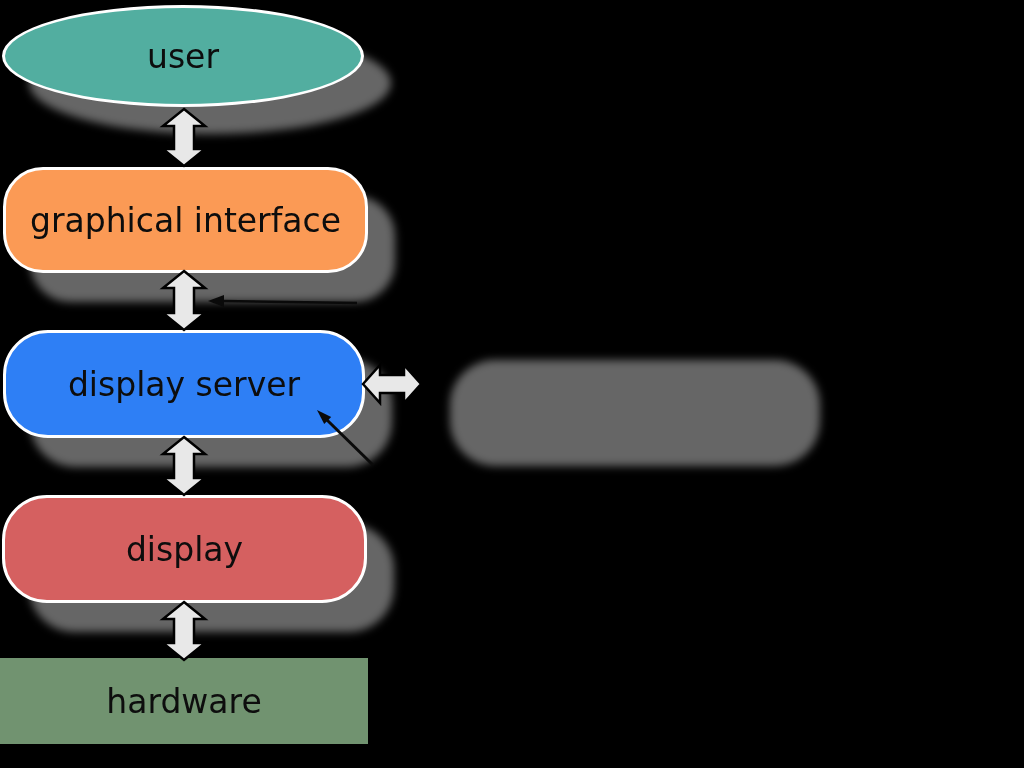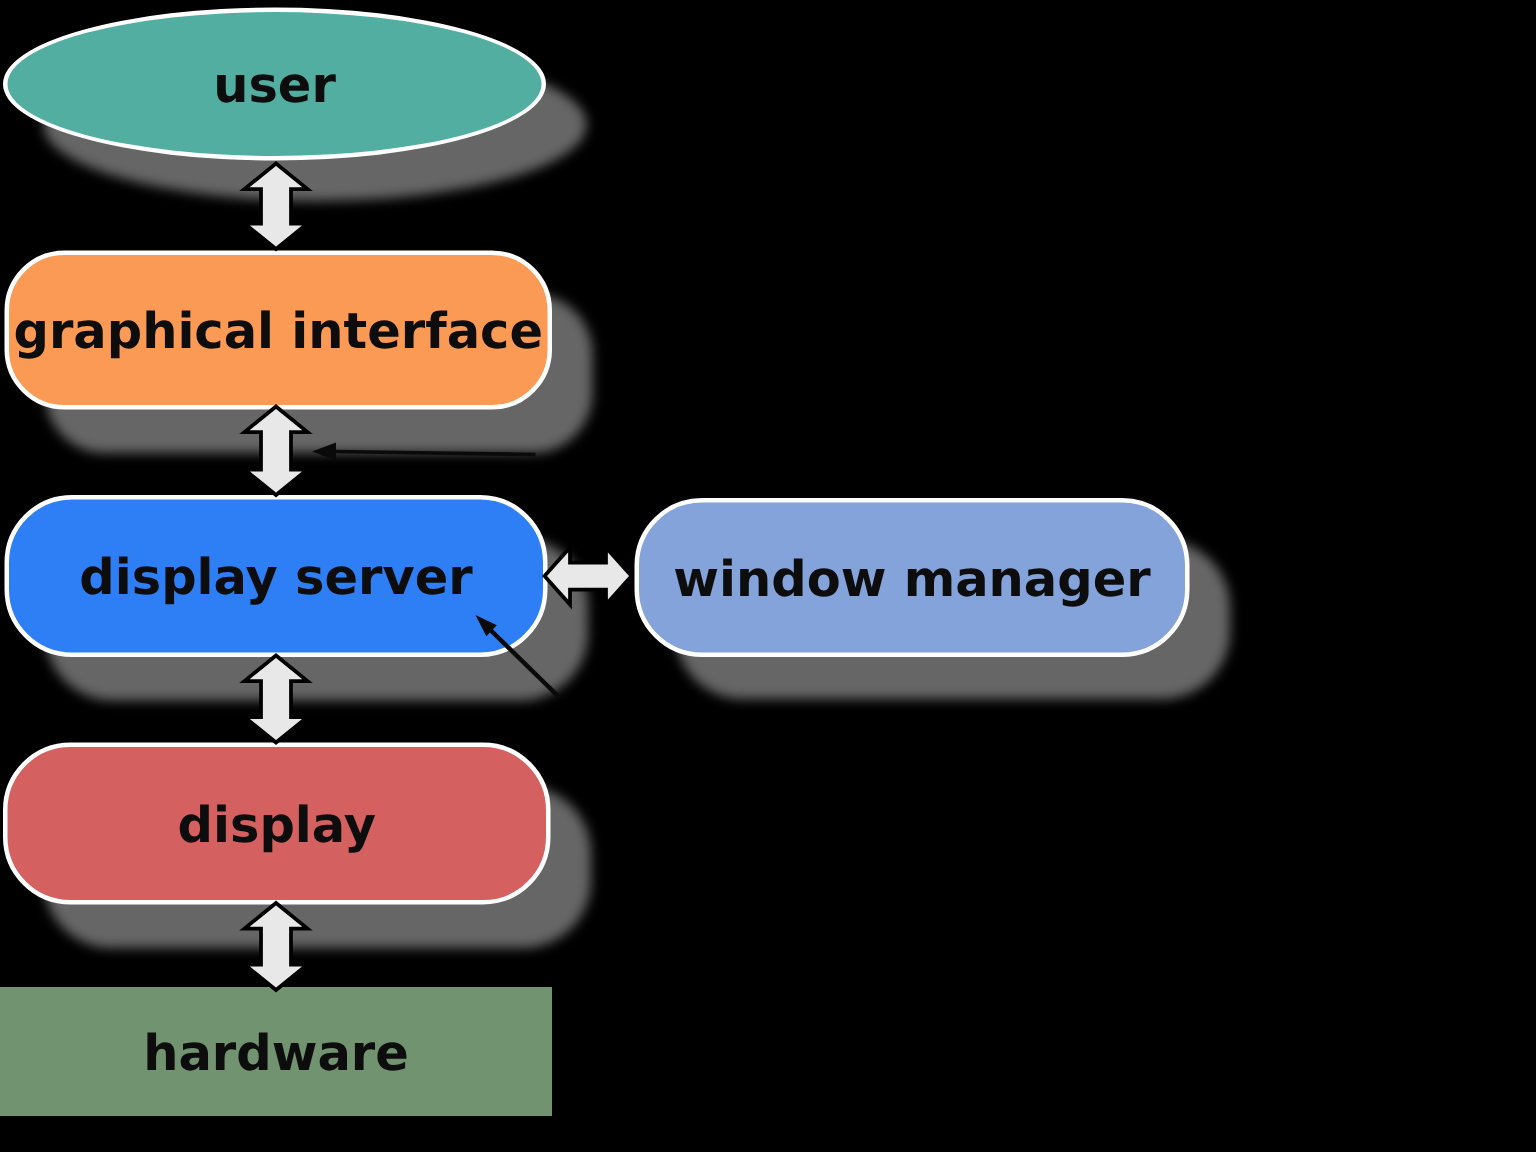--- a/index.html
+++ b/index.html
@@ -1,21 +1,21 @@
 <!DOCTYPE html>
 <html style="--bg: #000000; --node-border: #FFFFFF; --text: #0D0D0D; --shadow: #666666; --arrow-fill: #E8E8E8; --arrow-line: #000000; --thin: #0A0A0A;"><head>
 <meta charset="utf-8">
 <style>
   html,body{margin:0;padding:0;}
   body{background:var(--bg,#000);font-family:"DejaVu Sans","Liberation Sans",sans-serif;}
   .stage{position:relative;width:1024px;height:768px;background:var(--bg,#000);overflow:hidden;}
   .shadow{position:absolute;background:var(--shadow,#656565);filter:blur(4px);}
   .node{position:absolute;box-sizing:border-box;display:flex;align-items:center;justify-content:center;
         border:3px solid var(--node-border,#fff);}
-  .node .label{font-weight:bold;font-size:33px;color:var(--text,#0d0d0d);letter-spacing:0px;white-space:nowrap;text-align:right;}
+  .node .label{font-weight:normal;font-size:33px;color:var(--text,#0d0d0d);letter-spacing:0px;white-space:nowrap;text-align:right;}
   .ellipse{border-radius:50%;}
   .r40{border-radius:40px;}
   .r45{border-radius:45px;}
   .noborder{border:none;}
   svg.arrows{position:absolute;left:0;top:0;pointer-events:none;}
   .fat{fill:var(--arrow-fill,#e8e8e8);stroke:var(--arrow-line,#000);stroke-width:2.5;stroke-linejoin:miter;}
   .thinline{stroke:var(--thin,#0a0a0a);fill:none;}
   .thinhead{fill:var(--thin,#0a0a0a);stroke:none;}
 </style>
 </head>
@@ -34,23 +34,20 @@
   </div>
 
   <div class="node r40" style="left: 3px; top: 167px; width: 365px; height: 106px; background-color: rgb(251, 154, 85);">
     <span class="label">graphical interface</span>
   </div>
 
   <div class="node r45" style="left: 3px; top: 330px; width: 362px; height: 108px; background-color: rgb(46, 127, 245);">
     <span class="label">display server</span>
   </div>
 
-  <div class="node r45" style="left: 423px; top: 332px; width: 370px; height: 106px; background-color: rgb(131, 163, 218);">
-    <span class="label">window manager</span>
-  </div>
 
   <div class="node r45" style="left: 2px; top: 495px; width: 365px; height: 108px; background-color: rgb(213, 96, 96);">
     <span class="label">display</span>
   </div>
 
   <div class="node noborder" style="left: 0px; top: 658px; width: 368px; height: 86px; background-color: rgb(113, 147, 112);">
     <span class="label">hardware</span>
   </div>
 
   <svg class="arrows" width="1024" height="768" viewBox="0 0 1024 768">

